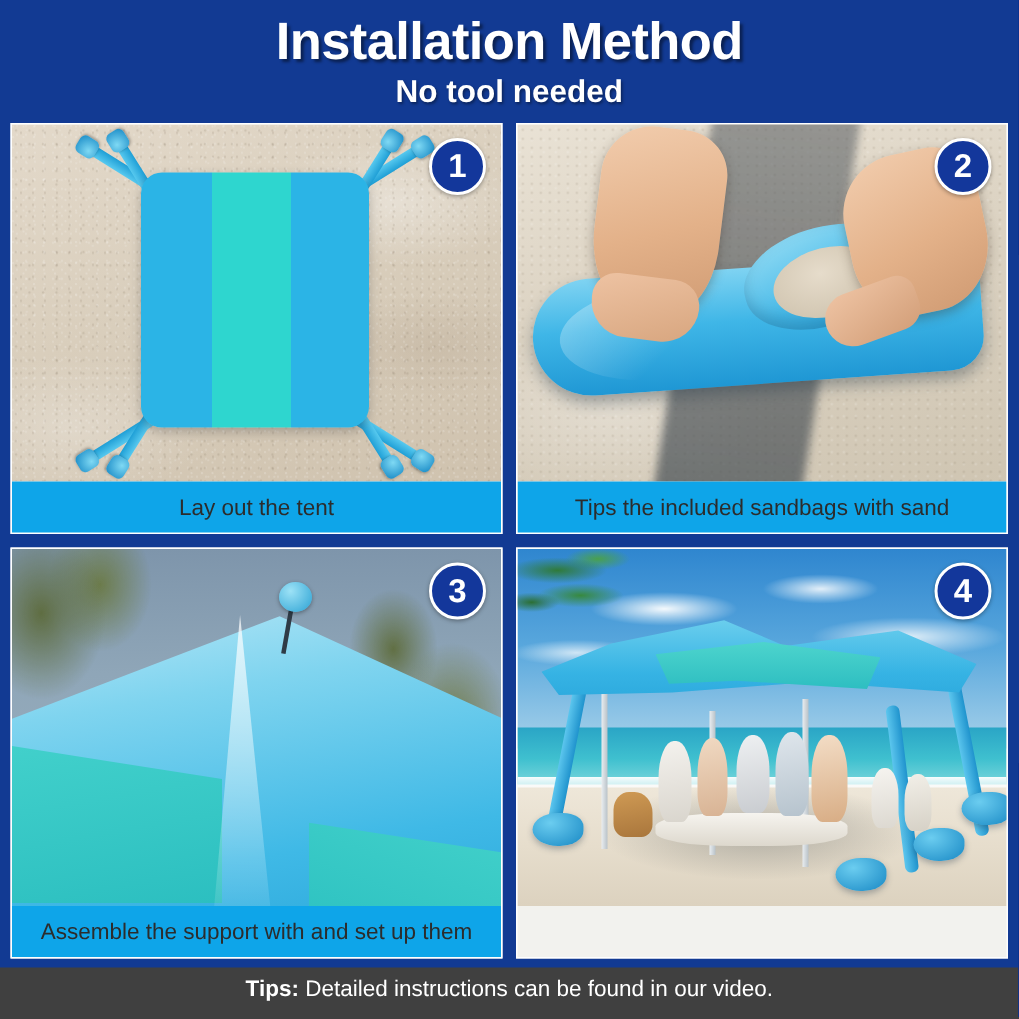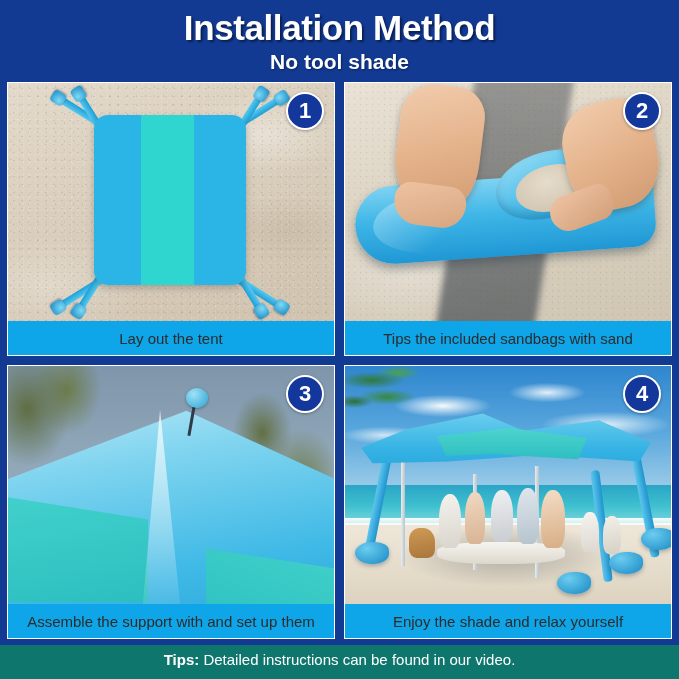--- a/index.html
+++ b/index.html
@@ -439,32 +439,32 @@
   .tips {
     position: absolute;
     left: 0;
     top: 645px;
     width: 679px;
     height: 34px;
     line-height: 30px;
     text-align: center;
     color: #ffffff;
     font-size: 15px;
-    background: #0f766e;
+    background: #404040;
   }
   .tips b { font-weight: bold; }
 </style>
 </head>
 <body>
 
 <div id="poster">
 
   <div class="header">
     <div class="title">Installation Method</div>
-    <div class="subtitle">No tool shade</div>
+    <div class="subtitle">No tool needed</div>
   </div>
 
   <div class="grid">
 
     <div class="panel p1">
       <div class="photo">
         <div class="sand1"></div>
 
         <div class="canopy-flat"></div>
 
@@ -550,21 +550,20 @@
         <div class="person" style="left:94px;  top:128px; width:22px; height:54px; background:linear-gradient(170deg,#f4f2ee,#d9d5cd);"></div>
         <div class="person" style="left:120px; top:126px; width:20px; height:52px; background:linear-gradient(170deg,#f0d9c2,#d8b394);"></div>
         <div class="person" style="left:146px; top:124px; width:22px; height:52px; background:linear-gradient(170deg,#eef0f2,#c9ccd0);"></div>
         <div class="person" style="left:172px; top:122px; width:22px; height:56px; background:linear-gradient(170deg,#dfe6ec,#b6c3cd);"></div>
         <div class="person" style="left:196px; top:124px; width:24px; height:58px; background:linear-gradient(170deg,#f3ddc6,#d8ad85);"></div>
         <div class="person" style="left:236px; top:146px; width:18px; height:40px; background:linear-gradient(170deg,#f6f4f0,#dcd8d0);"></div>
         <div class="person" style="left:258px; top:150px; width:18px; height:38px; background:linear-gradient(170deg,#f2efe8,#d6d1c6);"></div>
 
         <div class="badge">4</div>
       </div>
-      <div class="caption">Enjoy the shade and relax yourself</div>
     </div>
 
   </div>
 
   <div class="tips">
     <b>Tips:</b>
     <span>Detailed instructions can be found in our video.</span>
   </div>
 
 </div>

